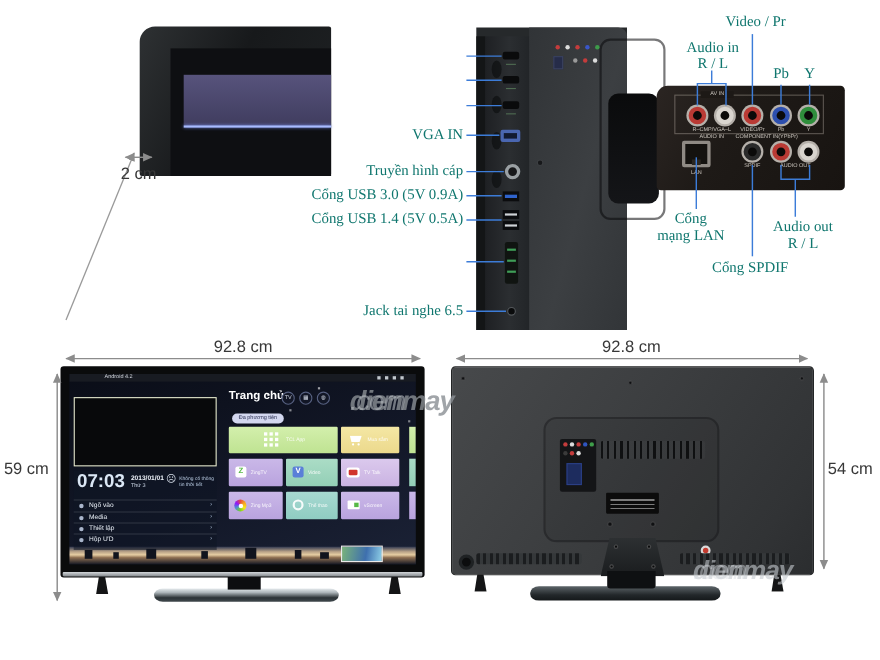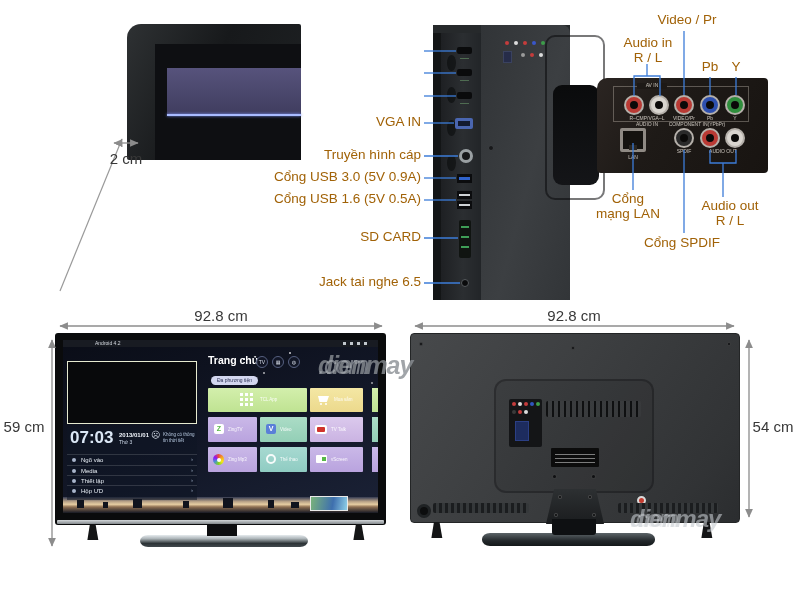--- a/index.html
+++ b/index.html
@@ -1,20 +1,20 @@
 <!DOCTYPE html>
 <html><head>
 <meta charset="utf-8">
 <style>
   html,body{margin:0;padding:0;background:#fff;}
   #stage{position:relative;width:800px;height:600px;background:#fff;overflow:hidden;
          font-family:"Liberation Sans",sans-serif;}
   #stage *{position:absolute;box-sizing:border-box;}
   svg{left:0;top:0;z-index:4;pointer-events:none;}
-  .lbl{font-size:13.5px;line-height:1.1;color:#a16207;z-index:6;}
+  .lbl{font-size:13.5px;line-height:1.1;color:#0f766e;z-index:6;font-family:Liberation Serif, serif;}
   .r{text-align:right;} .c{text-align:center;}
   .dim{font-size:15px;color:#383838;z-index:6;}
 
   
   .bezel{left:127px;top:24px;width:174px;height:136px;z-index:2;
     background:linear-gradient(115deg,#2e3133,#17191b 45%,#1f2224);
     border-radius:14px 2px 2px 2px;}
   .bezel .inner{left:28px;top:20px;width:146px;height:116px;background:#0e0f12;}
   .bezel .band{left:40px;top:44px;width:134px;height:46px;
     background:linear-gradient(#57537c,#403d5f);}
@@ -150,22 +150,21 @@
   <div class="bezel">
     <div class="inner"></div>
     <div class="band"></div>
     <div class="bline"></div>
   </div>
   <div class="dim c" style="left:96px;top:150px;width:60px;">2 cm</div>
 
   <div class="lbl r" style="left:221px;top:148px;width:200px;">Truyền hình cáp</div>
   <div class="lbl r" style="left:221px;top:115px;width:200px;">VGA IN</div>
   <div class="lbl r" style="left:221px;top:170px;width:200px;">Cổng USB 3.0 (5V 0.9A)</div>
-  <div class="lbl r" style="left:221px;top:192px;width:200px;">Cổng USB 1.6 (5V 0.5A)</div>
-  <div class="lbl r" style="left:221px;top:230px;width:200px;">SD CARD</div>
+  <div class="lbl r" style="left:221px;top:192px;width:200px;">Cổng USB 1.4 (5V 0.5A)</div>
   <div class="lbl r" style="left:221px;top:275px;width:200px;">Jack tai nghe 6.5</div>
 
   <div class="sidephoto">
     <div class="sp-back">
       <div class="recessline"></div>
       <div class="dotc" style="left:24px;top:16px;background:#c43c3c;"></div>
       <div class="dotc" style="left:33px;top:16px;background:#dcdcdc;"></div>
       <div class="dotc" style="left:42px;top:16px;background:#c43c3c;"></div>
       <div class="dotc" style="left:51px;top:16px;background:#3956c9;"></div>
       <div class="dotc" style="left:60px;top:16px;background:#3d9c4a;"></div>

